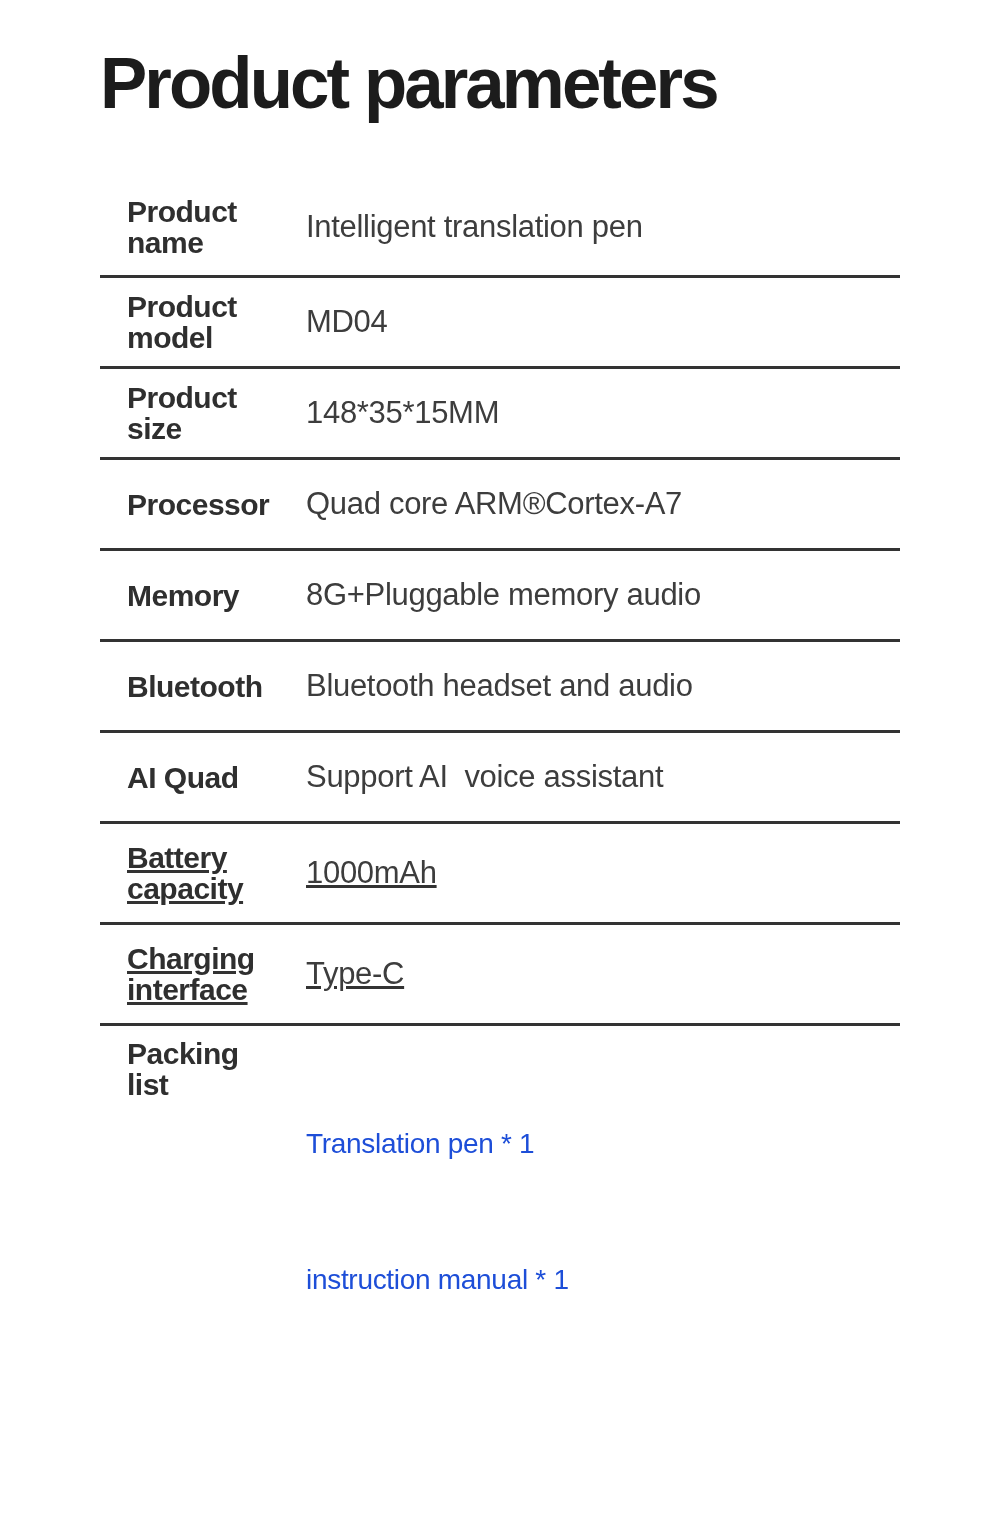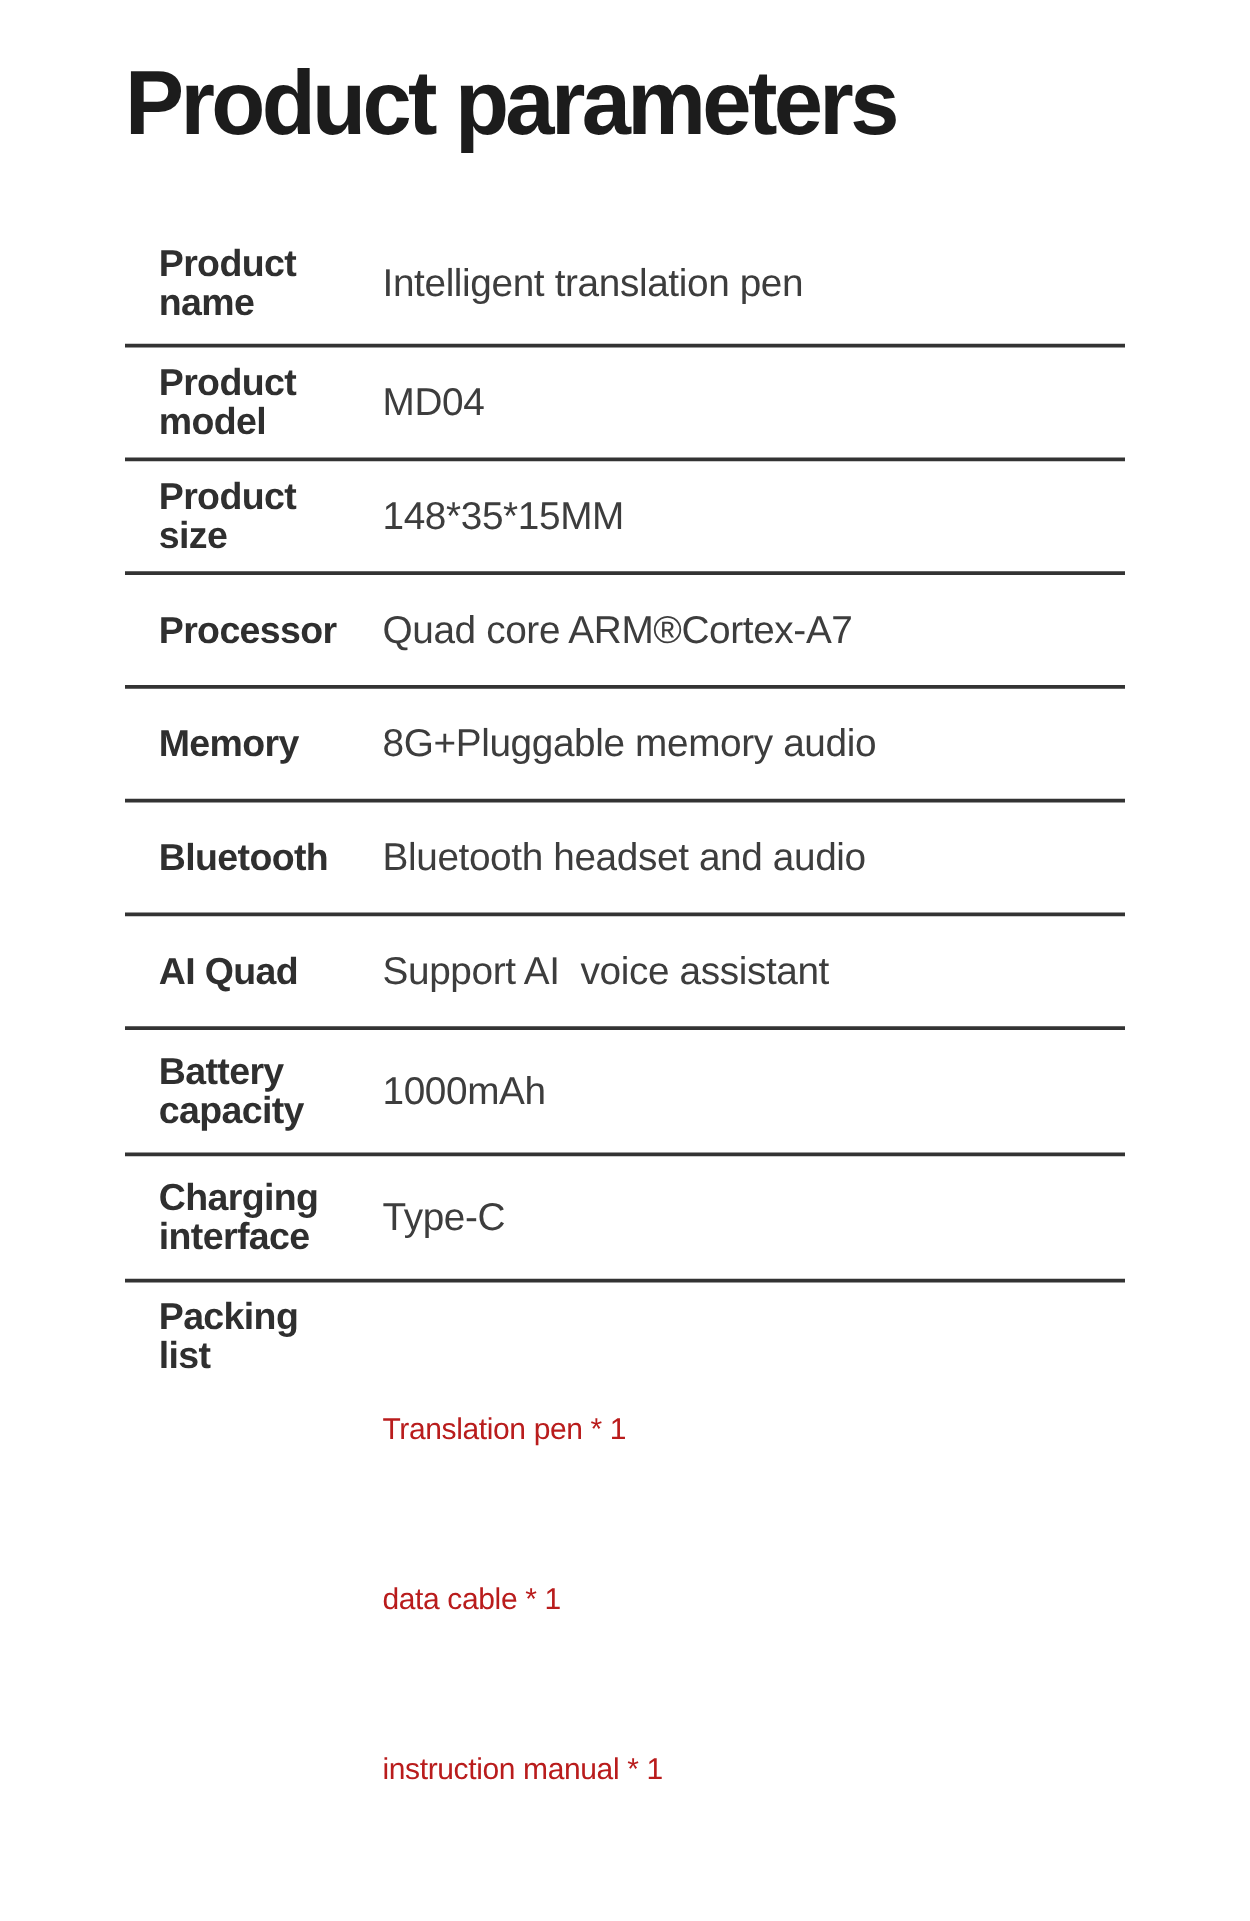--- a/index.html
+++ b/index.html
@@ -27,21 +27,21 @@
 
   .spec-table { width: 800px; }
 
   .row {
     display: flex;
     align-items: center;
     min-height: 91px;
     border-bottom: 3px solid #333333;
   }
   .row.first { min-height: 99px; }
-  .row.tall { min-height: 101px; }
+  .row.tall { min-height: 101px; text-decoration: underline; }
   .row.last {
     border-bottom: none;
     align-items: flex-start;
     padding: 12px 0 28px 0;
   }
 
   .cell { display: block; }
   .label {
     width: 206px;
     padding-left: 27px;
@@ -53,21 +53,21 @@
     white-space: pre-line;
   }
   .value {
     flex: 1;
     font-size: 31px;
     line-height: 38px;
     letter-spacing: -0.3px;
     color: #3d3d3d;
     white-space: pre-wrap;
   }
-  .packing-line { line-height: 60px; font-size: 24px; color: #b91c1c; }
+  .packing-line { line-height: 60px; font-size: 28px; color: #1d4ed8; }
 </style>
 </head>
 <body>
 
 <div class="page">
 
   <h1 class="page-title">Product parameters</h1>
 
   <div class="spec-table">
 
@@ -120,21 +120,20 @@
       <div class="cell label">Charging
 interface</div>
       <div class="cell value">Type-C</div>
     </div>
 
     <div class="row last">
       <div class="cell label">Packing
 list</div>
       <div class="cell value">
         <div class="packing-line">Translation pen * 1</div>
-        <div class="packing-line">data cable * 1</div>
         <div class="packing-line">instruction manual * 1</div>
         
         
       </div>
     </div>
 
   </div>
 </div>
 
 </body></html>

